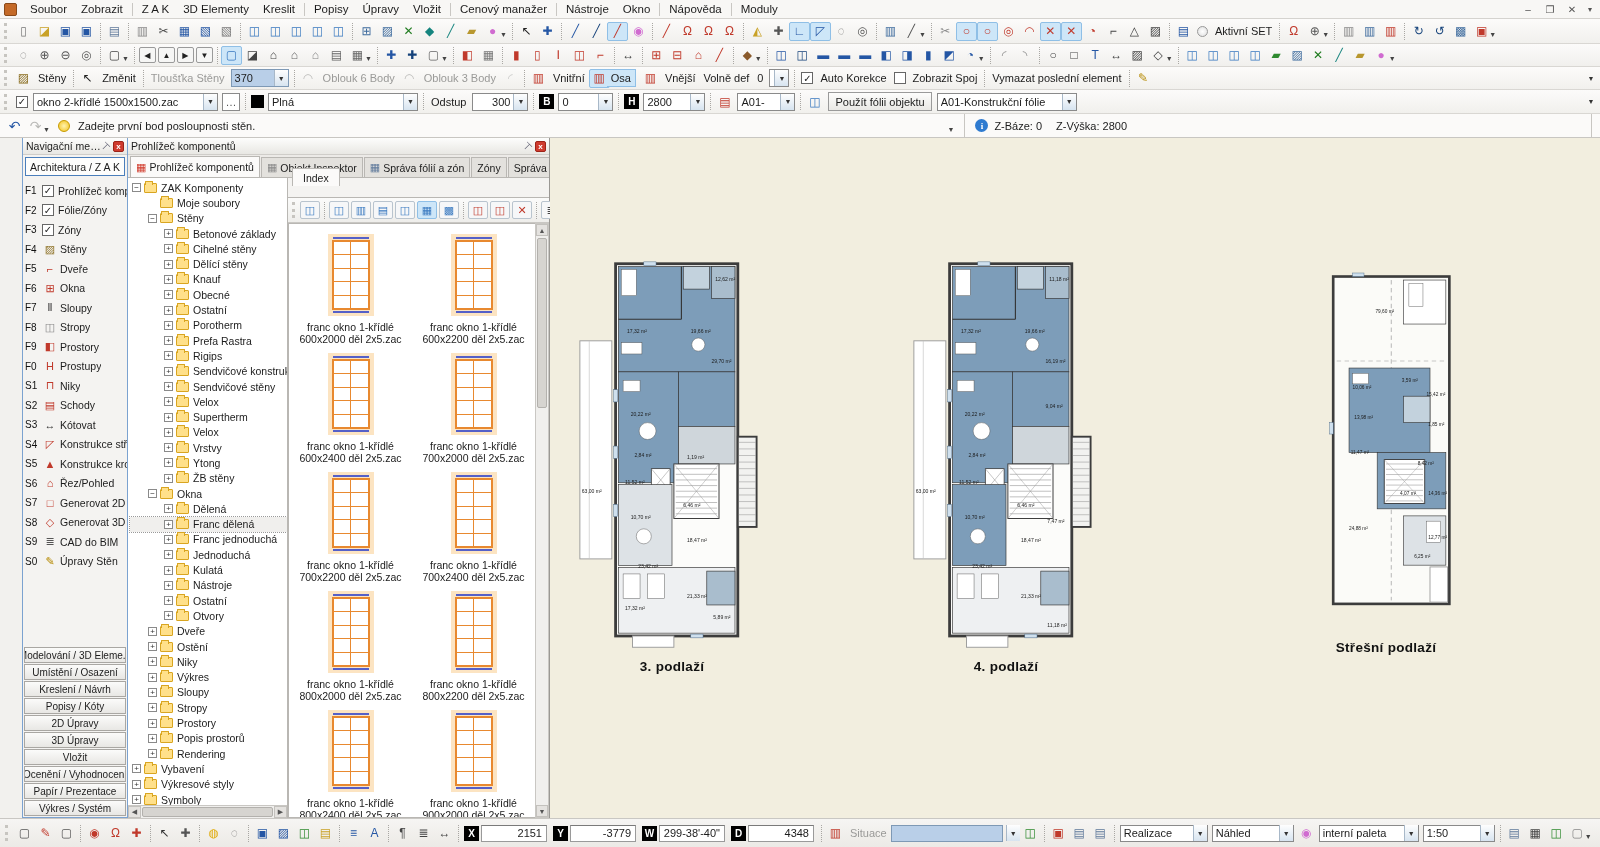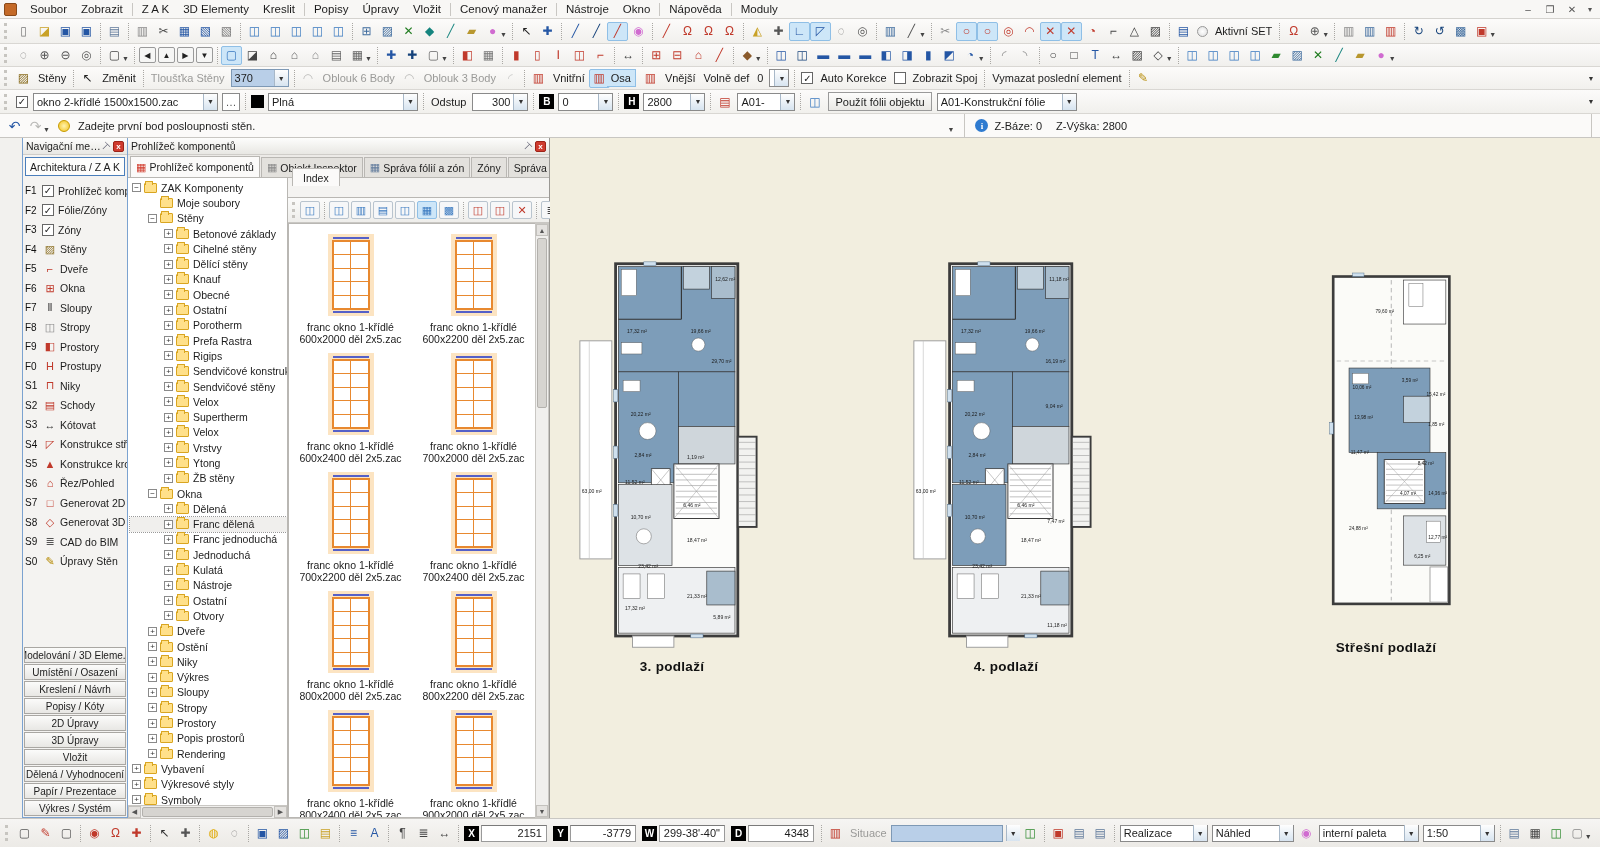--- a/index.html
+++ b/index.html
@@ -539,21 +539,21 @@
           </div>
         </div>
       <div class="navbottom" id="navbottom">
           <div class="navbtn">Modelování / 3D Eleme...</div>
           <div class="navbtn">Umístění / Osazení</div>
           <div class="navbtn">Kreslení / Návrh</div>
           <div class="navbtn">Popisy / Kóty</div>
           <div class="navbtn">2D Úpravy</div>
           <div class="navbtn">3D Úpravy</div>
           <div class="navbtn">Vložit</div>
-          <div class="navbtn">Dělená / Vyhodnocení</div>
+          <div class="navbtn">Ocenění / Vyhodnocení</div>
           <div class="navbtn">Papír / Prezentace</div>
           <div class="navbtn">Výkres / Systém</div>
         </div>
     </div>
 
     <div class="comppanel">
       <div class="pheader">
         <span class="t">Prohlížeč komponentů</span>
         <span class="pin">⊤</span>
         <span class="xbtn">x</span>

